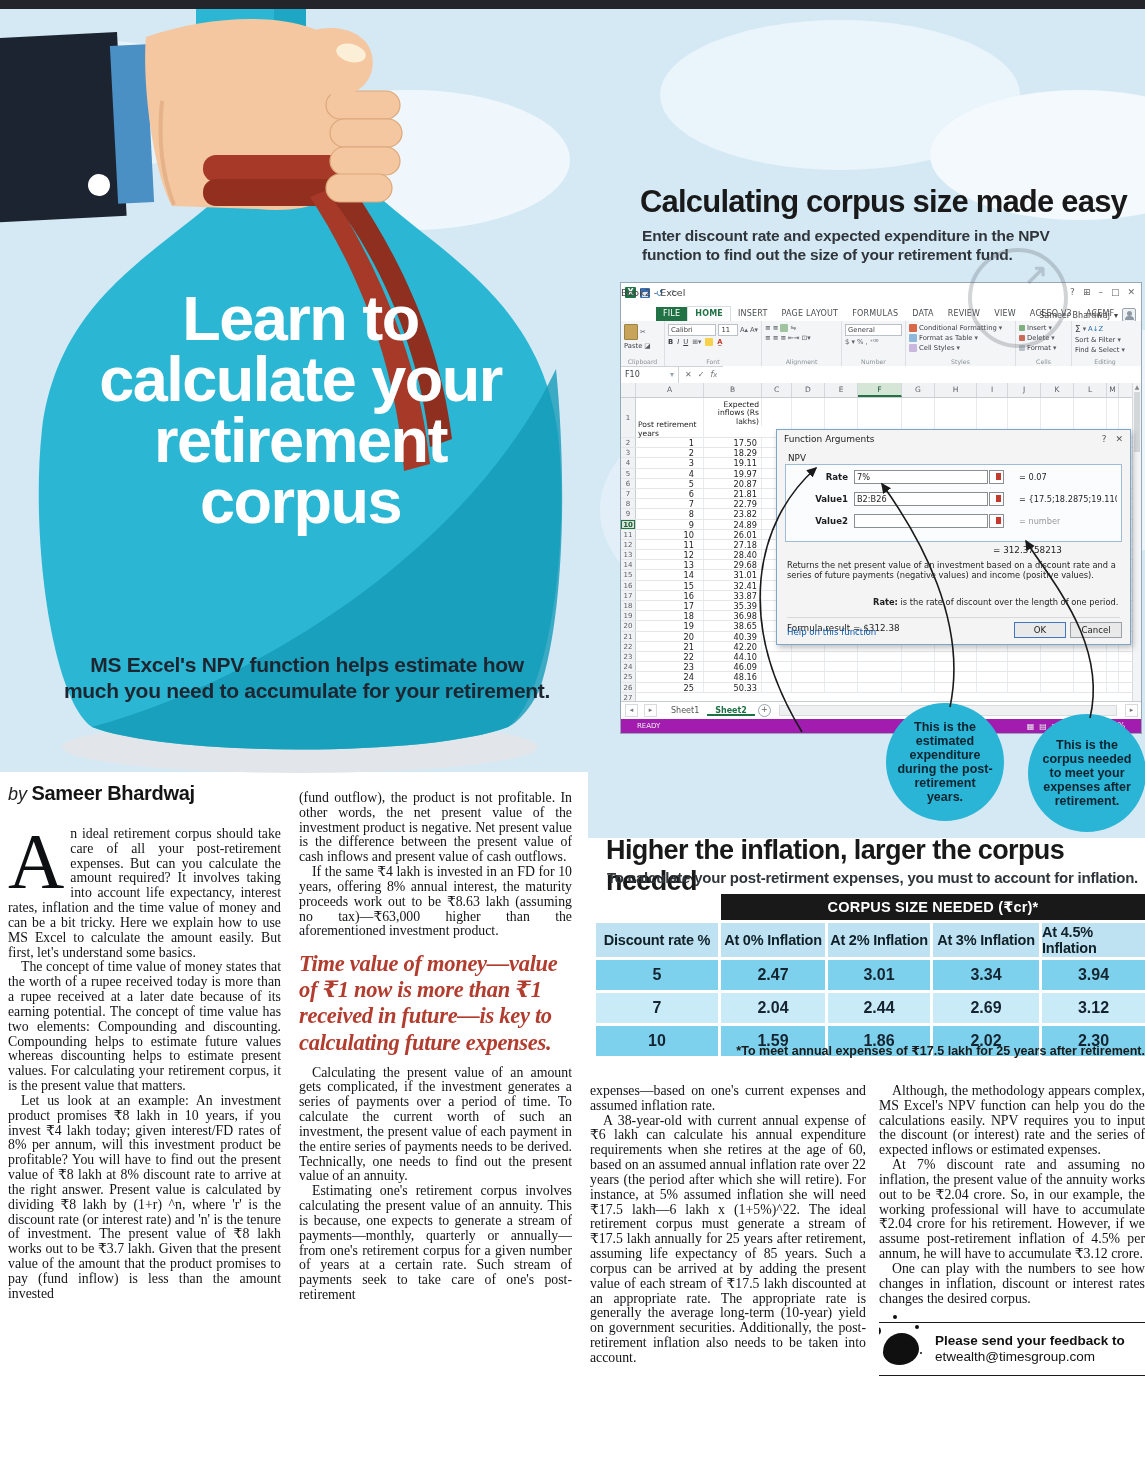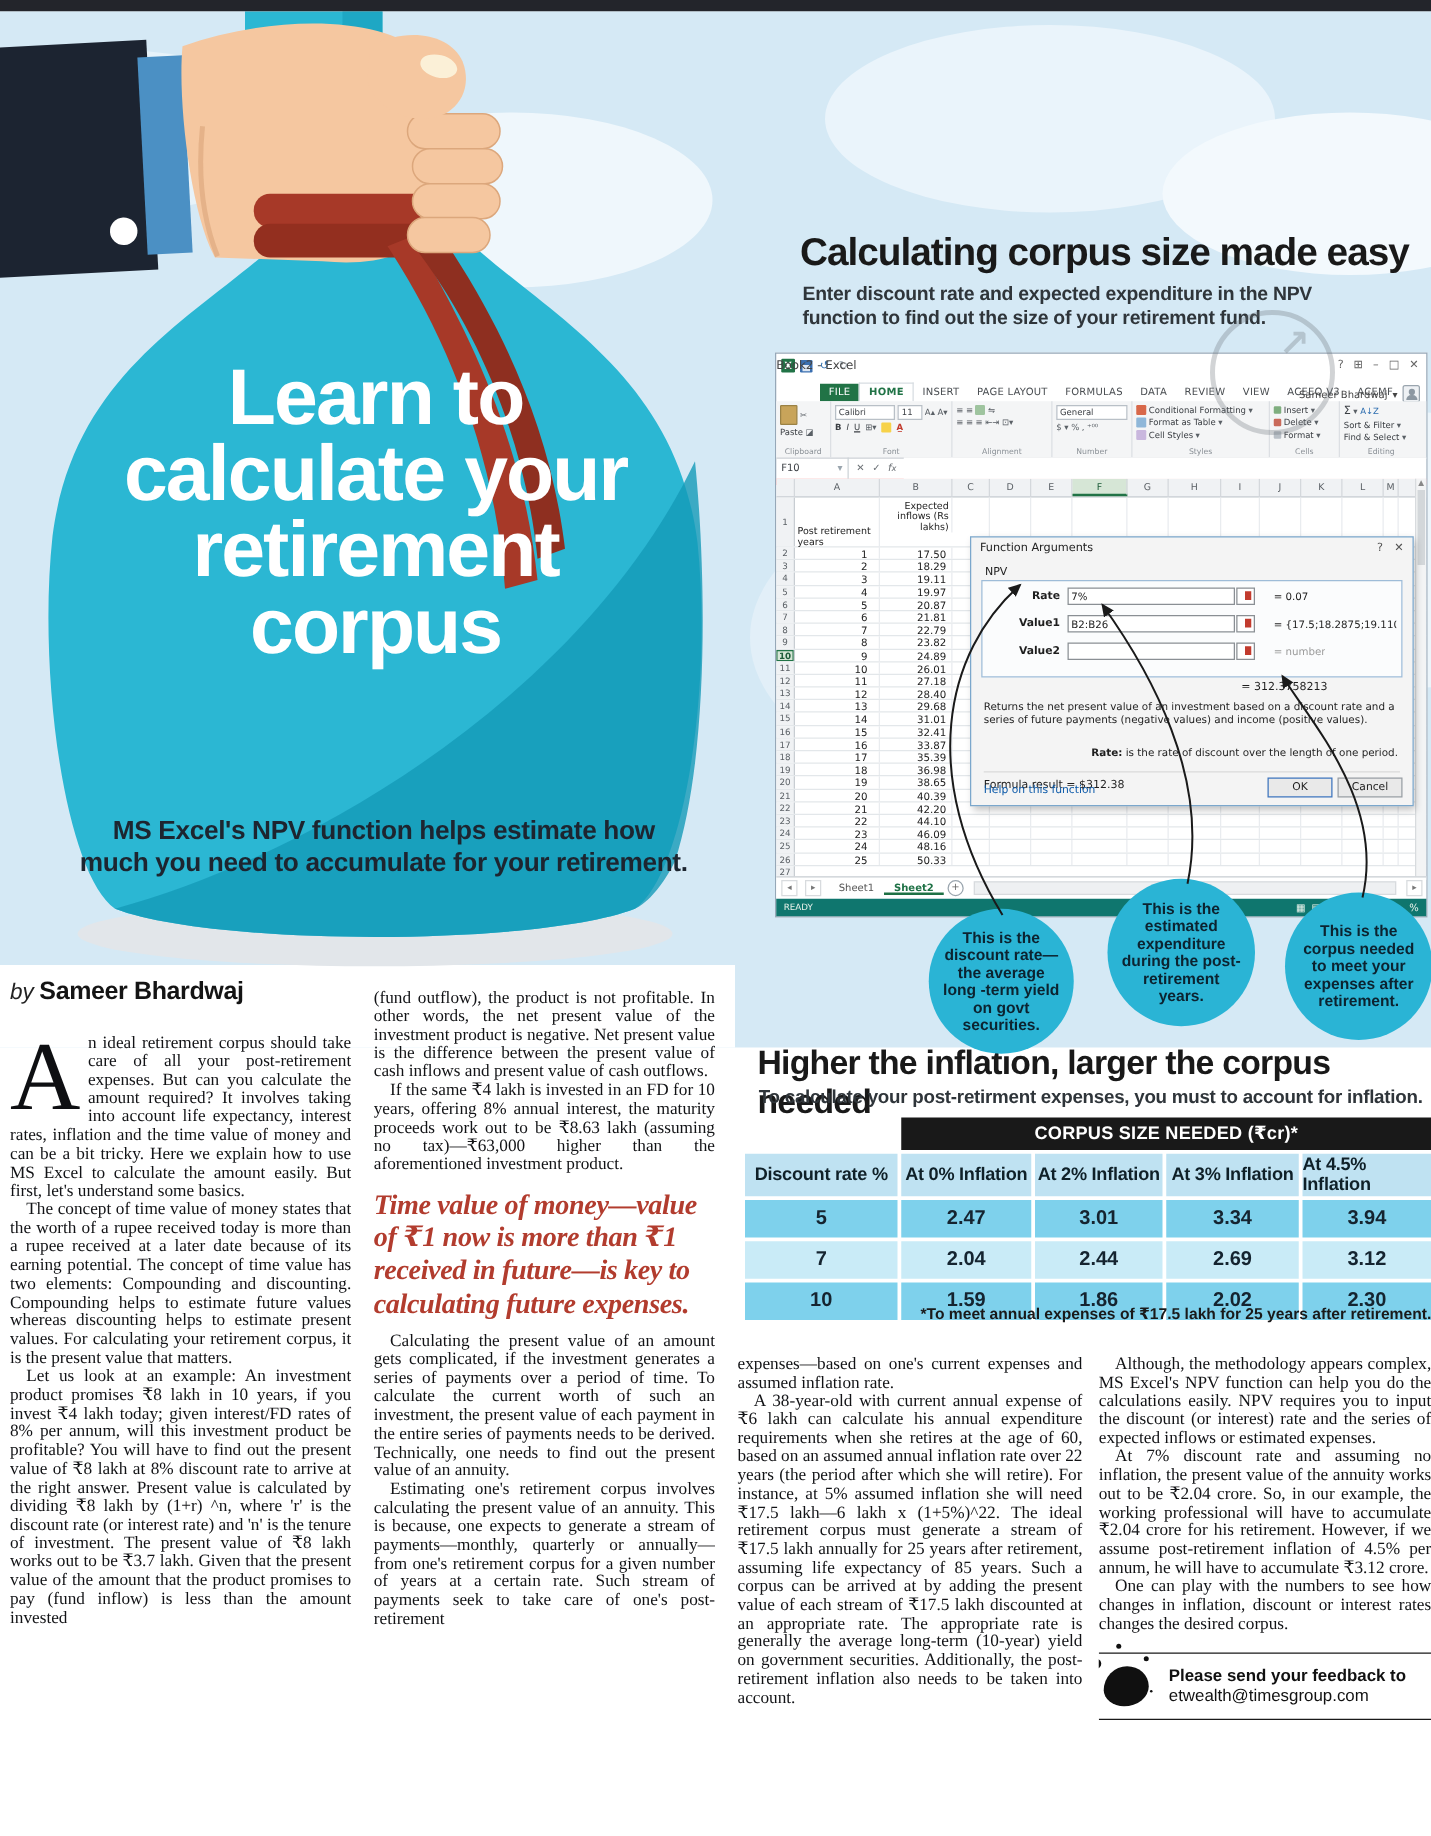--- a/index.html
+++ b/index.html
@@ -96,22 +96,22 @@
   .ok{right:64px;border-color:#3f76bf;}
   .cancel{right:8px;}
   
   .xl-stabs{position:absolute;left:0;bottom:14px;right:0;height:17px;border-top:1px solid #c8cdd2;
     display:flex;align-items:center;font-size:8px;background:#fff;padding-left:4px;gap:3px;}
   .stab{padding:1px 8px;color:#555;}
   .stab.active{color:#1e7145;font-weight:bold;box-shadow:inset 0 -2px 0 #1e7145;}
   .plusbtn{width:11px;height:11px;border:1px solid #9aa5ae;border-radius:50%;line-height:10px;text-align:center;font-size:8px;color:#666;}
   .hscroll{flex:1;height:9px;background:#eef0f2;border:1px solid #d8dbde;margin:0 5px;}
   .hsbtn{width:11px;height:11px;border:1px solid #d8dbde;text-align:center;line-height:10px;color:#777;margin-right:3px;font-size:7px;}
-  .xl-status{position:absolute;left:0;bottom:0;right:0;height:14px;background:#0f766e;color:#eaf3ec;
-    font-size:7px;display:flex;align-items:center;padding:0 6px;justify-content:space-between;box-sizing:border-box;}
+  .xl-status{position:absolute;left:0;bottom:0;right:0;height:14px;background:#a21caf;color:#eaf3ec;
+    font-size:7px;display:flex;align-items:center;padding:0 16px;justify-content:space-between;box-sizing:border-box;}
   .sticons{display:flex;gap:5px;align-items:center;font-size:8px;}
   .sltrack{width:48px;height:1px;background:#bcd6c6;position:relative;}
   .sltrack i{position:absolute;left:22px;top:-2.5px;width:5px;height:5px;background:#eaf3ec;}
   
   .bub{position:absolute;border-radius:50%;background:#2ab4d5;display:flex;align-items:center;justify-content:center;
     text-align:center;font-weight:bold;color:#0c2330;font-size:12.5px;line-height:1.13;padding:9px;box-sizing:border-box;z-index:7;}
   #arrows{position:absolute;left:620px;top:282px;z-index:8;pointer-events:none;}
   
   .h-infl{position:absolute;left:606px;top:835px;font-size:27px;font-weight:bold;color:#191919;letter-spacing:-.6px;z-index:2;}
   .h-infl-sub{position:absolute;left:607px;top:869px;font-size:15px;font-weight:bold;color:#2f353a;letter-spacing:-.2px;z-index:2;}
@@ -863,21 +863,20 @@
         <span>▤</span>
         <span>▥</span>
         <span class="sltrack">
             <i></i>
           </span>
         <span>%</span>
       </span>
     </div>
   </div>
 
-  <div class="bub" style="left:743px;top:727px;width:116px;height:116px">This is the discount rate— the average long -term yield on govt securities.</div>
   <div class="bub" style="left:886px;top:703px;width:118px;height:118px">This is the estimated expenditure during the post-retirement years.</div>
   <div class="bub" style="left:1028px;top:714px;width:118px;height:118px">This is the corpus needed to meet your expenses after retirement.</div>
   <svg id="arrows" width="525" height="570">
     <defs>
         <marker id="ah" markerWidth="7" markerHeight="7" refX="5.5" refY="3" orient="auto">
           <path d="M0,0 L6.5,3 L0,6 z" fill="#1a1a1a"></path>
         </marker>
       </defs>
     <path d="M 182 450 C 115 340 135 240 196 186" fill="none" stroke="#1a1a1a" stroke-width="1.6" marker-end="url(#ah)"></path>
     <path d="M 330 425 C 348 340 300 255 262 202" fill="none" stroke="#1a1a1a" stroke-width="1.6" marker-end="url(#ah)"></path>

